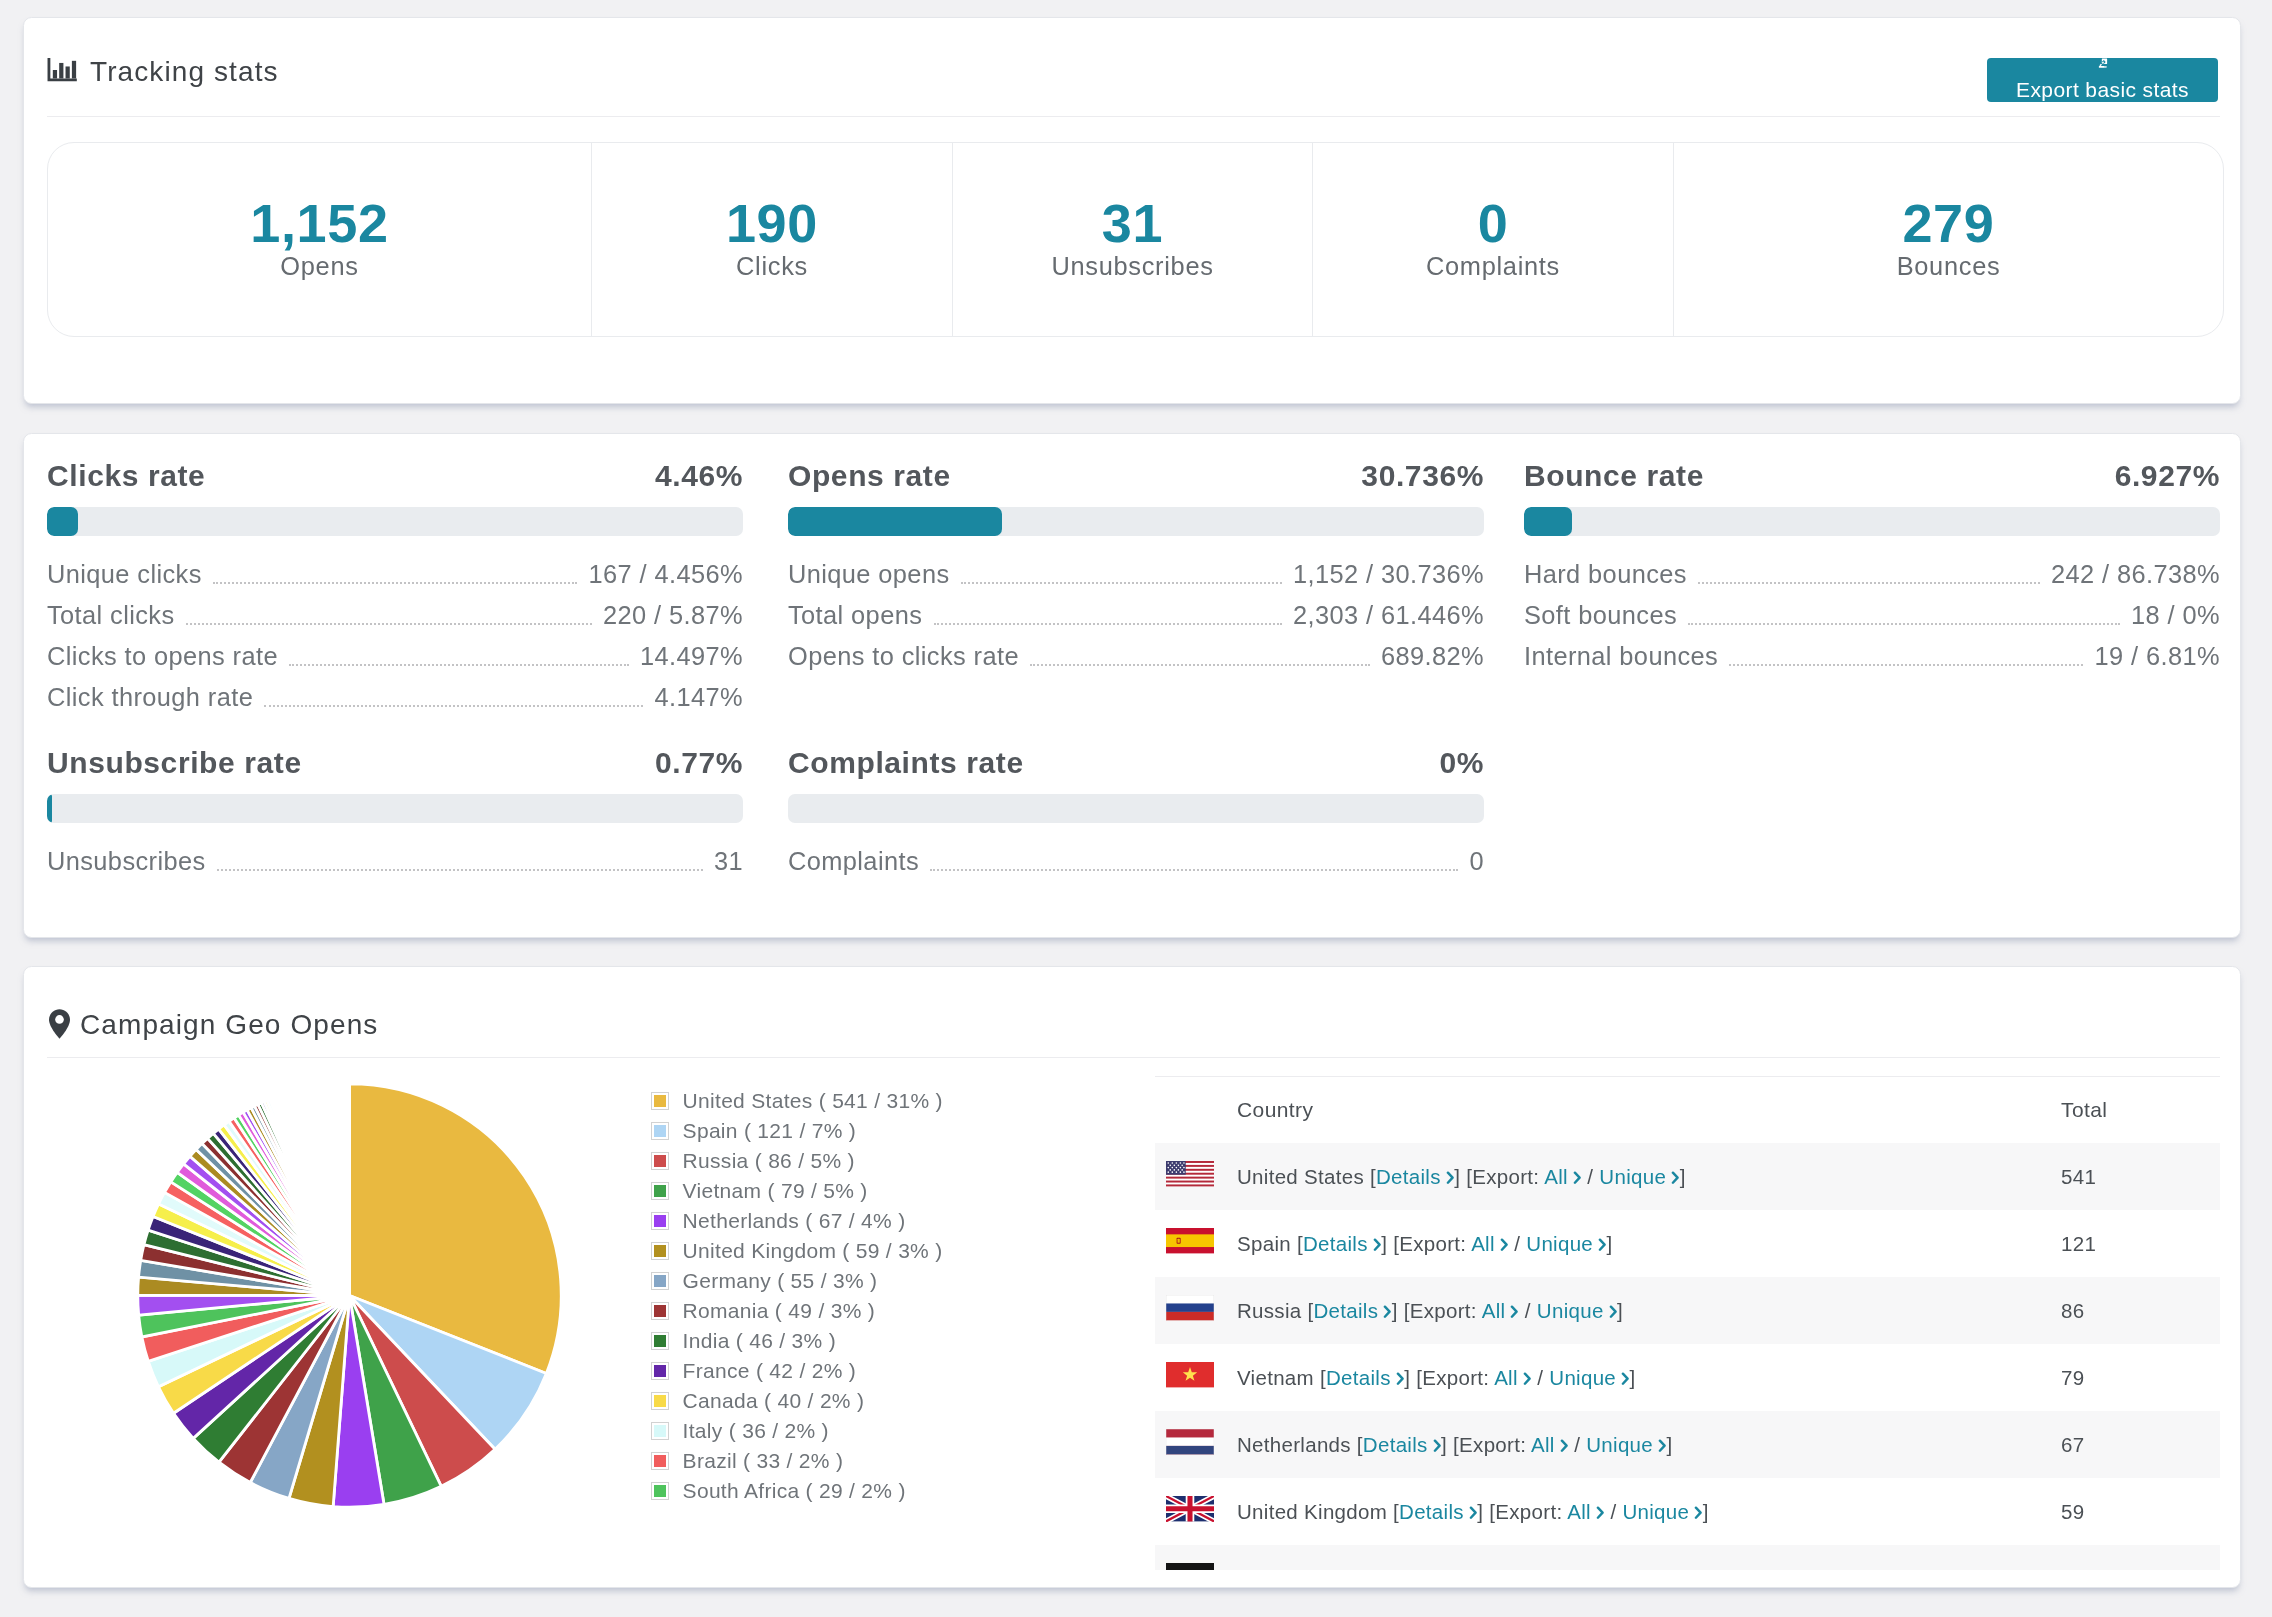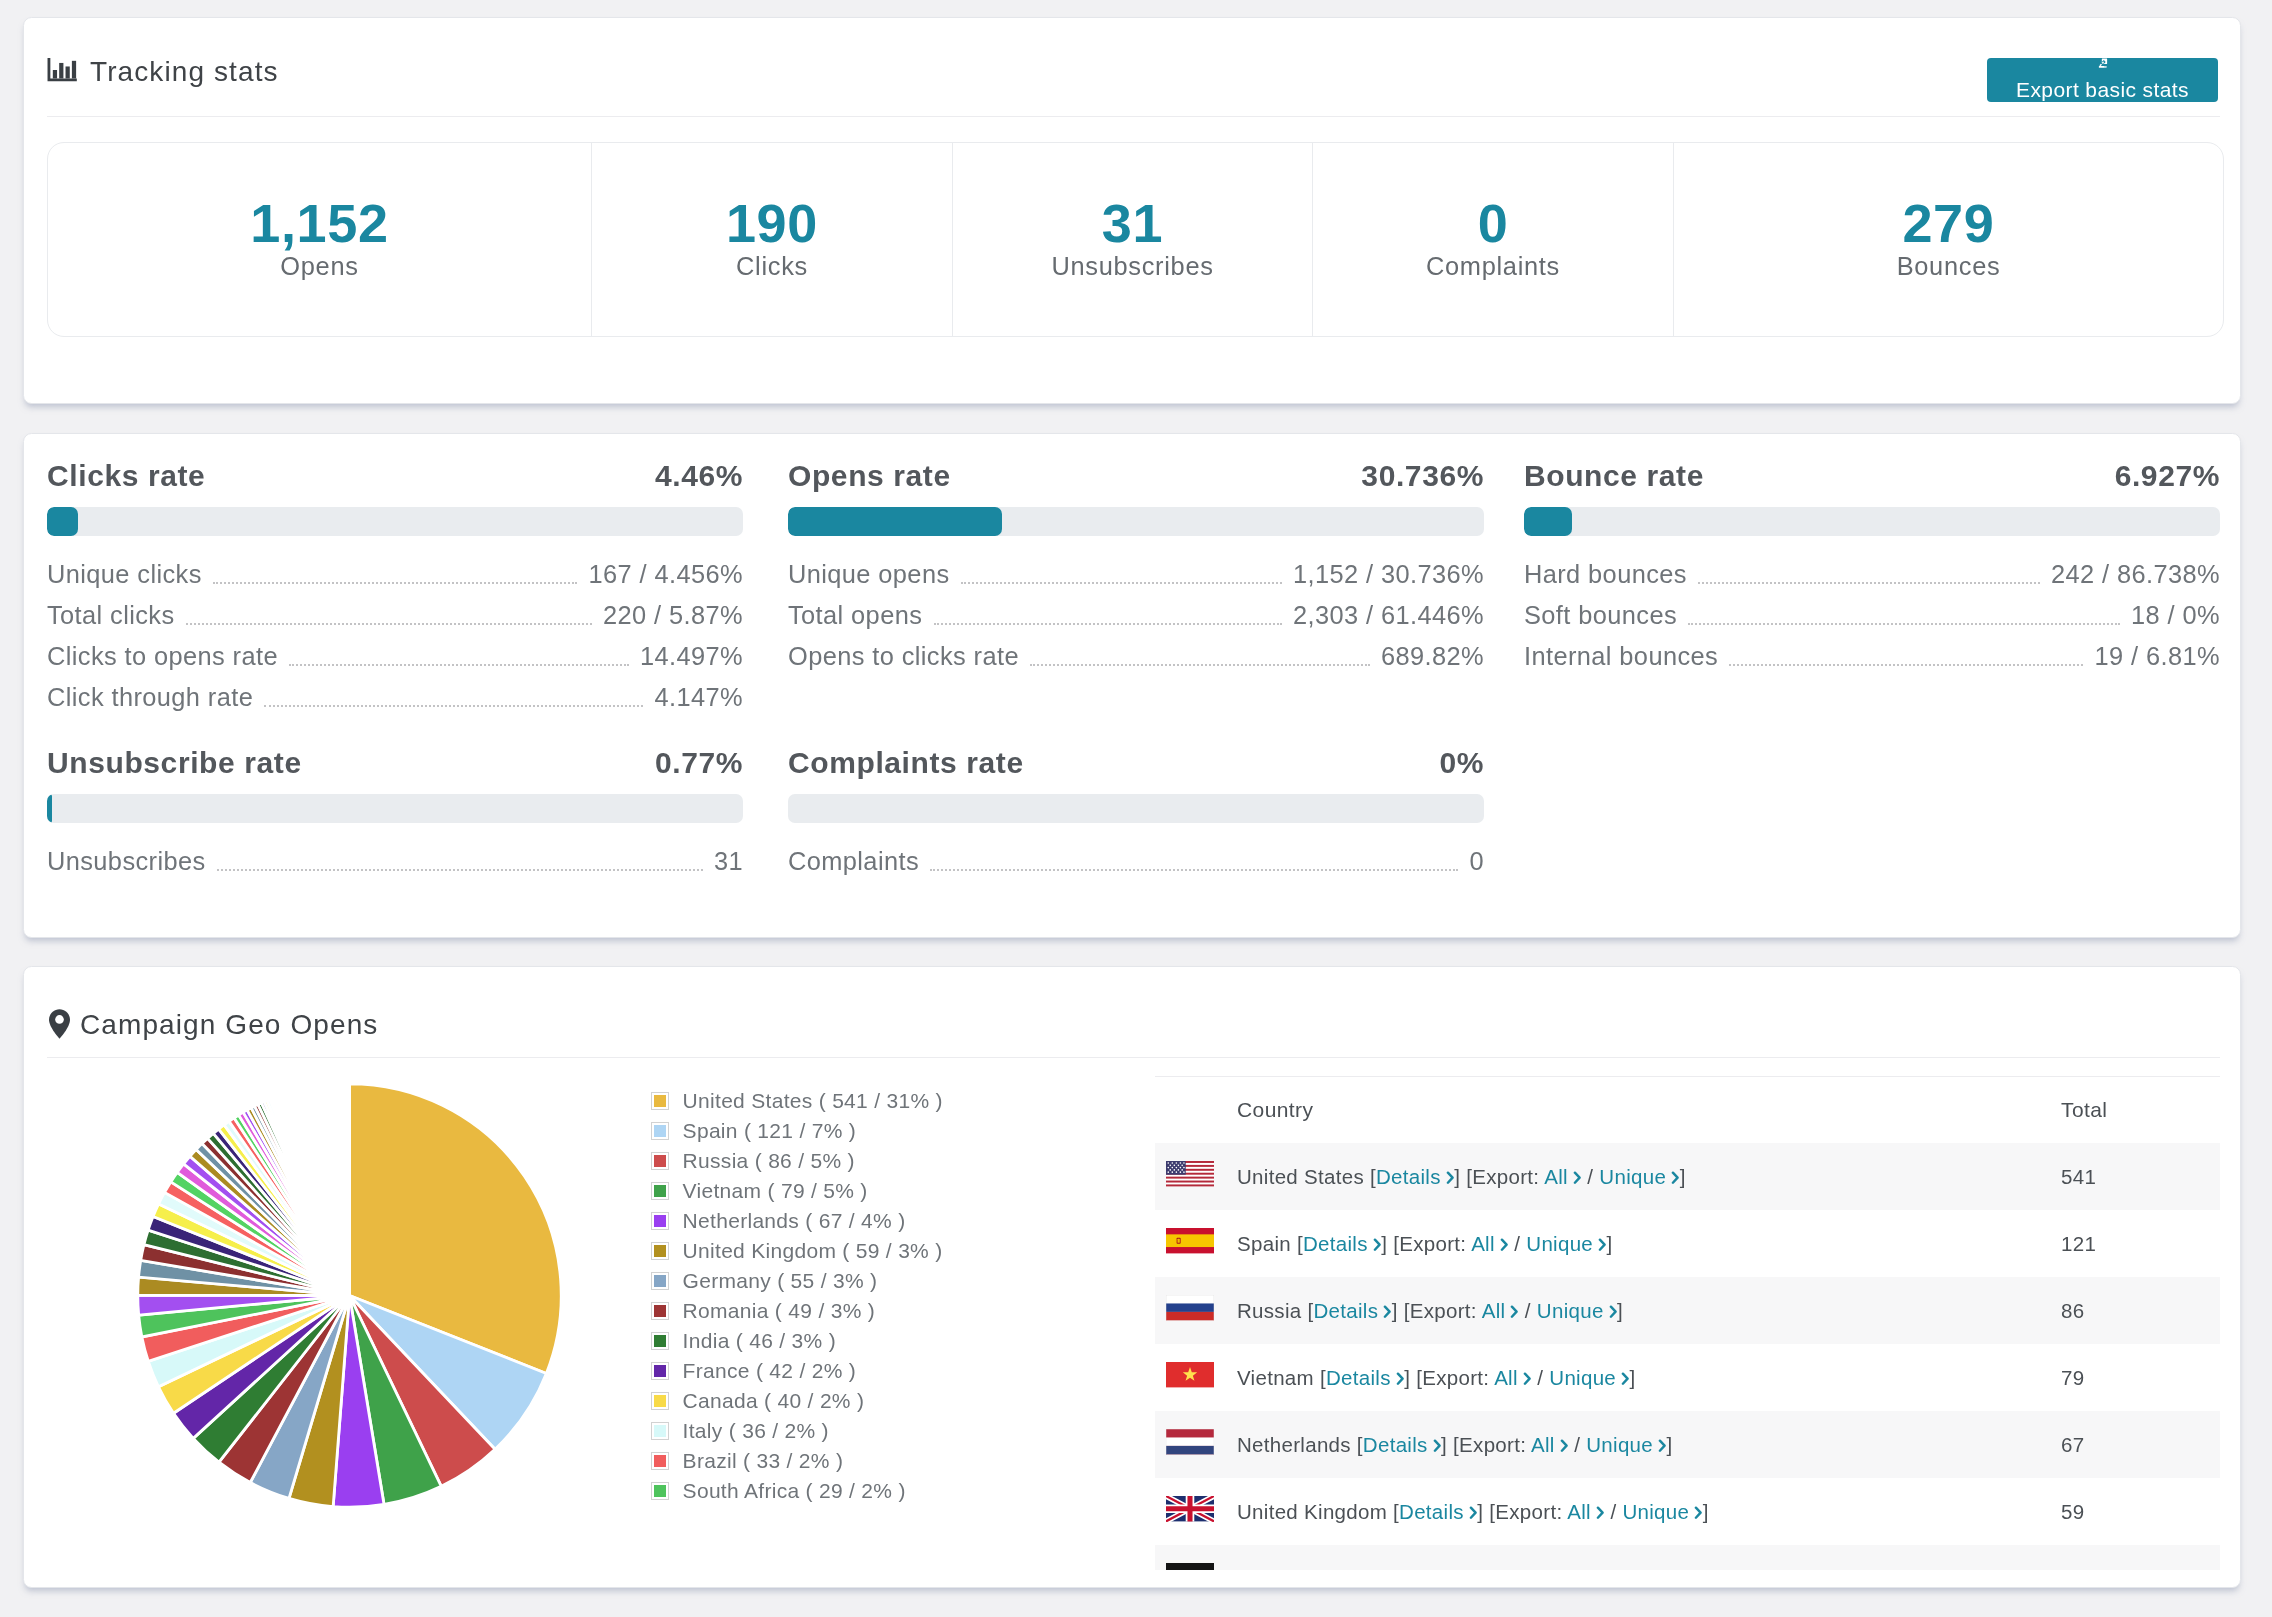--- a/index.html
+++ b/index.html
@@ -38,21 +38,21 @@
   
   .c1-icon{position:absolute;left:23px;top:40px;width:30px;height:24px;}
   .c1-title{position:absolute;left:66px;top:37px;height:34px;line-height:34px;
     font-size:28px;letter-spacing:1.1px;color:var(--title);}
   .export-btn{position:absolute;right:22px;top:40px;width:231px;height:44px;
     background:var(--teal);border:none;border-radius:4px;color:#fff;
     display:flex;align-items:center;justify-content:center;gap:10px;
     font-family:inherit;font-size:21px;letter-spacing:0.4px;cursor:pointer;flex-direction:column;}
   .c1-divider{position:absolute;left:23px;top:98px;width:2173px;height:1.4px;background:var(--line);}
   .stats-box{position:absolute;left:23px;top:124px;width:2177px;height:195px;
-    border:1.4px solid var(--boxborder);border-radius:17px;display:flex;overflow:hidden;}
+    border:1.4px solid var(--boxborder);border-radius:27px;display:flex;overflow:hidden;}
   .stat-cell{border-right:1.4px solid var(--boxborder);padding-top:52px;text-align:center;}
   .stat-cell:last-child{border-right:none;}
   .stat-cell .num{font-size:54px;font-weight:bold;line-height:56px;color:var(--teal);letter-spacing:0.7px;}
   .stat-cell .lbl{font-size:25.4px;line-height:28px;margin-top:1.4px;color:#666B70;letter-spacing:0.7px;}
   .w1{width:544px;}.w2{width:361px;}.w3{width:360px;}.w4{width:361px;}.w5{width:549px;}
 
   
   .rate-sec{position:absolute;width:696px;}
   .rs-head{position:absolute;left:0;right:0;top:0;height:35px;display:flex;
     justify-content:space-between;align-items:center;font-size:30px;font-weight:bold;

